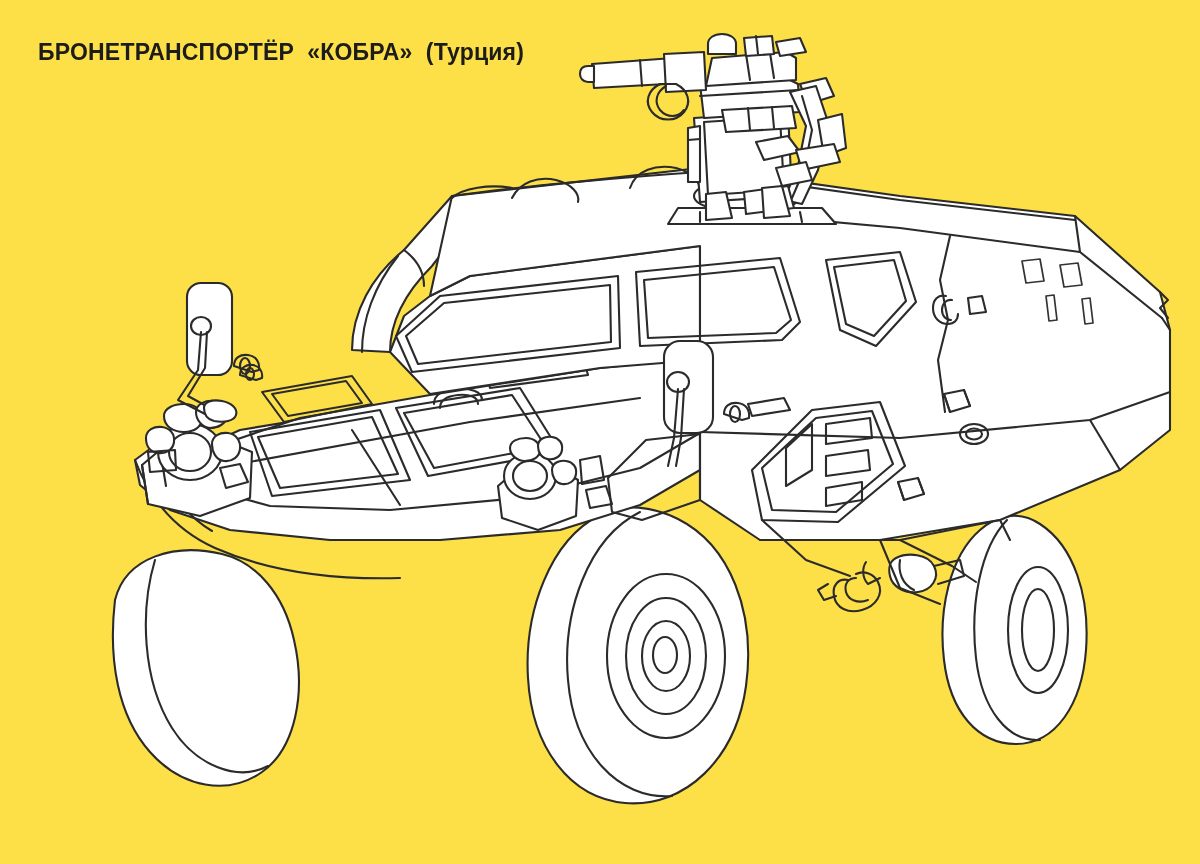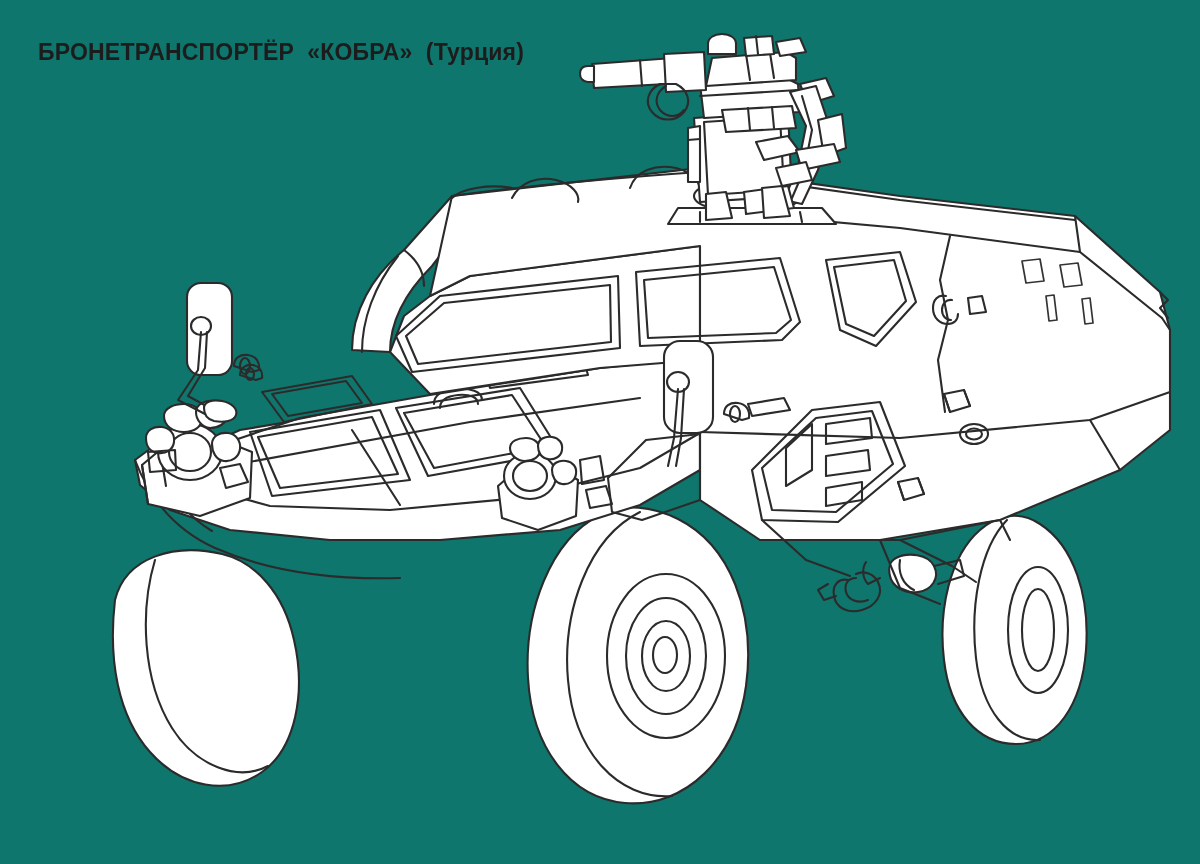--- a/index.html
+++ b/index.html
@@ -7,21 +7,21 @@
   body{
     width:1200px;height:864px;
     background:#ffffff;
     font-family:"Liberation Sans","DejaVu Sans",sans-serif;
     overflow:hidden;
     position:relative;
   }
   #page{
     position:relative;
     width:1200px;height:864px;
-    background:#0f766e;
+    background:#fde047;
     overflow:hidden;
   }
   #caption{
     position:absolute;
     left:38px; top:39px;
     font-size:23px;
     font-weight:700;
     letter-spacing:0.2px;
     color:#1c1c1c;
     white-space:pre;

